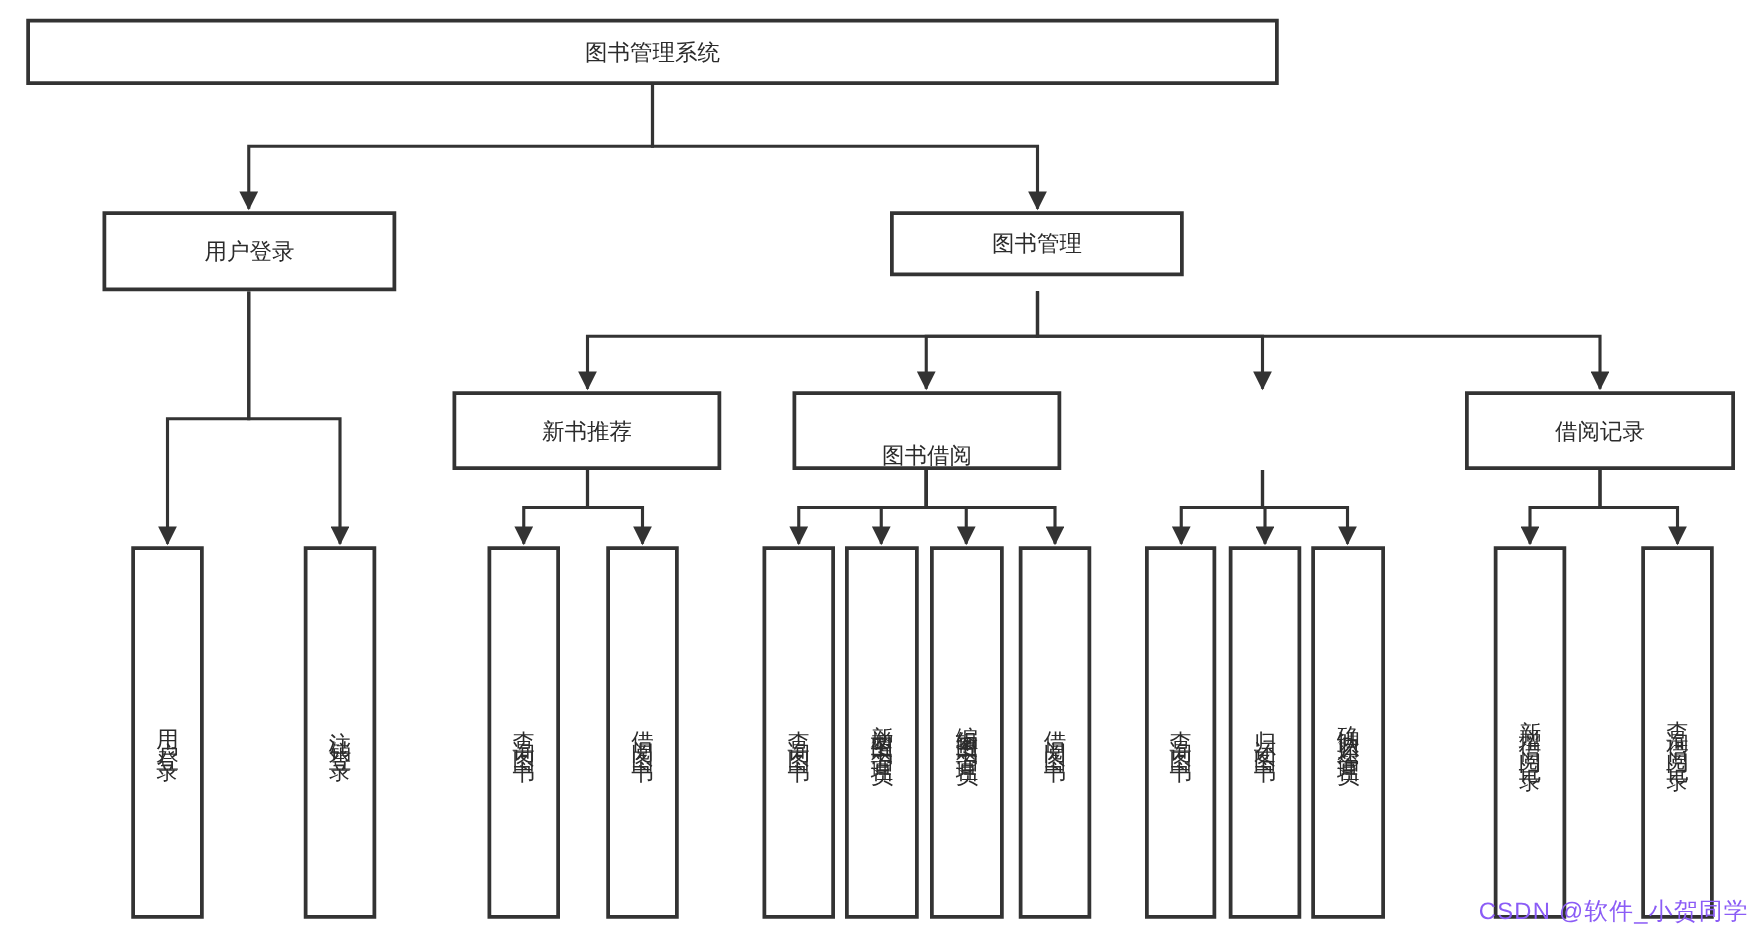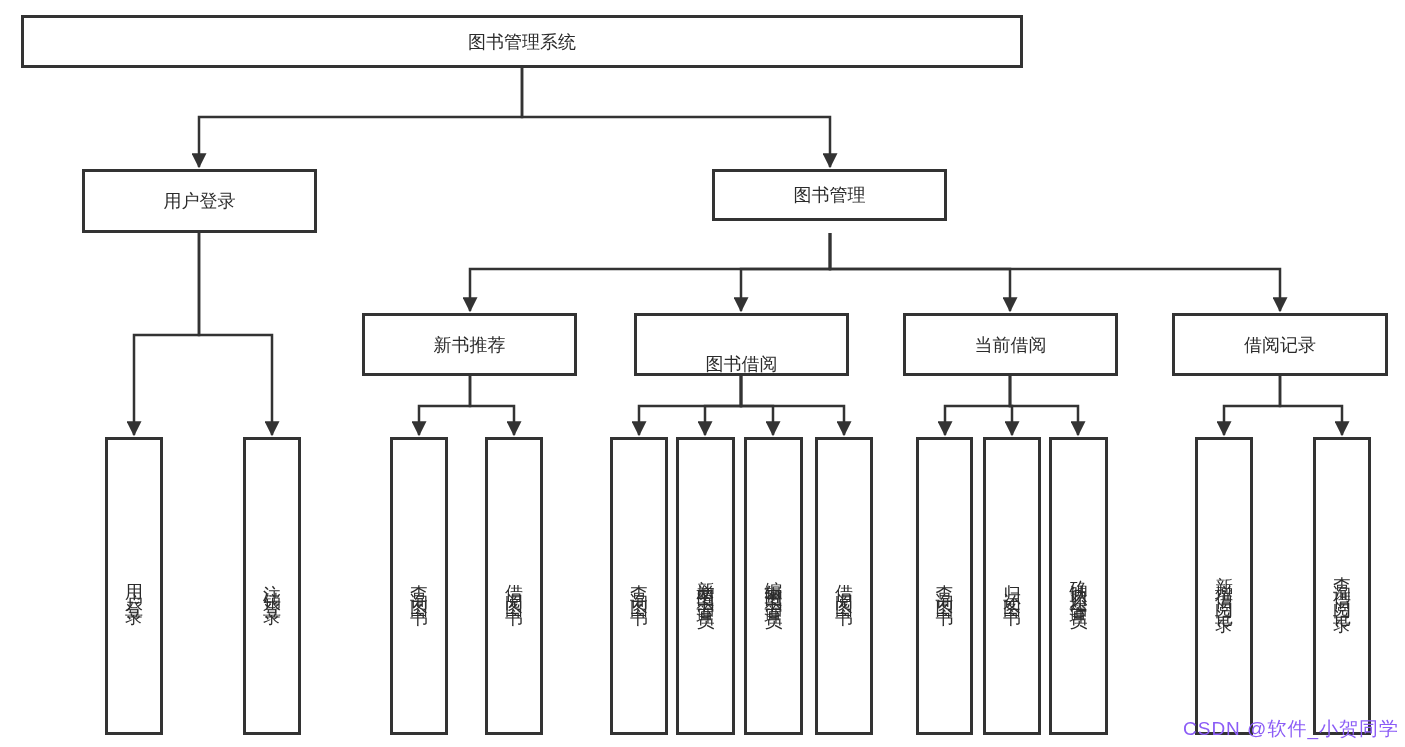--- a/index.html
+++ b/index.html
@@ -101,23 +101,20 @@
   <div class="node" style="left:712px; top:169px; width:235px; height:52px;">
     <span>图书管理</span>
   </div>
 
   <div class="node" style="left:362px; top:313px; width:215px; height:63px;align-items:center;">
     <span>新书推荐</span>
   </div>
   <div class="node" style="left:634px; top:313px; width:215px; height:63px;align-items:flex-end;">
     <span>图书借阅</span>
   </div>
-  <div class="node" style="left:903px; top:313px; width:215px; height:63px;">
-    <span>当前借阅</span>
-  </div>
   <div class="node" style="left:1172px; top:313px; width:216px; height:63px;">
     <span>借阅记录</span>
   </div>
 
   <div class="node vnode" style="left:105px; top:437px; width:58px; height:298px;">
     <span>用户登录</span>
   </div>
   <div class="node vnode" style="left:243px; top:437px; width:58px; height:298px;">
     <span>注销登录</span>
   </div>

